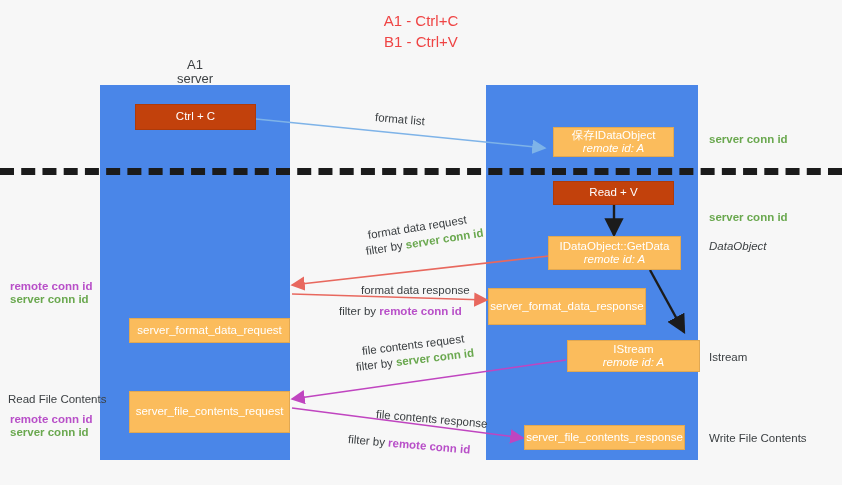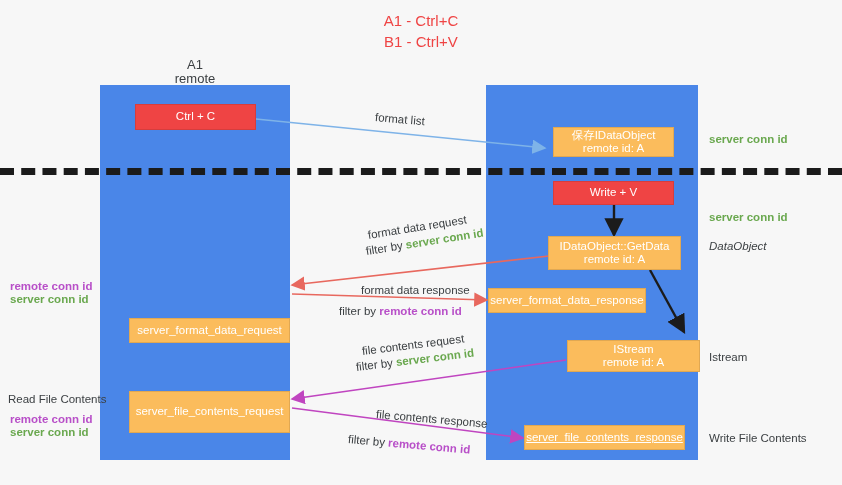--- a/index.html
+++ b/index.html
@@ -59,23 +59,23 @@
     display: flex;
     flex-direction: column;
     align-items: center;
     justify-content: center;
     color: #ffffff;
     font-size: 11.5px;
     line-height: 13.5px;
     text-align: center;
     border: 1px solid rgba(0,0,0,0.10);
   }
-  .box.green { background: #ef4444; }
+  .box.green { background: #c2410c; }
   .box.orange { background: #fbbc5c; }
-  .box .ln2 { display: block; }
+  .box .ln2 { display: block; font-style: italic; }
 
   
   .side-label {
     position: absolute;
     font-size: 11.5px;
     line-height: 14px;
     white-space: nowrap;
   }
   .green-txt { color: #6aa84f; font-weight: bold; }
   .purple-txt { color: #b84fc8; font-weight: bold; }
@@ -114,21 +114,21 @@
 
 <div id="diagram-root">
 
   <div id="title-block">
     <div>A1 - Ctrl+C</div>
     <div>B1 - Ctrl+V</div>
   </div>
 
   <div class="col-header" id="col-header-a1">
     <div>A1</div>
-    <div>remote</div>
+    <div>server</div>
   </div>
 
   <div class="lane" id="lane-a1"></div>
   <div class="lane" id="lane-b1"></div>
 
   <svg id="arrow-layer">
     <defs>
       <marker id="ah-blue" markerWidth="9" markerHeight="9" refX="8" refY="4.5" orient="auto">
         <path d="M0,0 L9,4.5 L0,9 z" fill="#7eb3e8"></path>
       </marker>
@@ -163,46 +163,46 @@
   <div class="box green" style="left:135px; top:104px; width:121px; height:26px;">
     <span>Ctrl + C</span>
   </div>
 
   <div class="box orange" style="left:553px; top:127px; width:121px; height:30px;">
     <span>保存IDataObject</span>
     <span class="ln2">remote id: A</span>
   </div>
 
   <div class="box green" style="left:553px; top:181px; width:121px; height:24px;">
-    <span>Write + V</span>
+    <span>Read + V</span>
   </div>
 
   <div class="box orange" style="left:548px; top:236px; width:133px; height:34px;">
     <span>IDataObject::GetData</span>
     <span class="ln2">remote id: A</span>
   </div>
 
   <div class="box orange" style="left:129px; top:276px; width:161px; height:25px;margin-top:42px;">
     <span>server_format_data_request</span>
   </div>
 
-  <div class="box orange" style="left:488px; top:288px; width:158px; height:25px;">
+  <div class="box orange" style="left:488px; top:288px; width:158px; height:37px;">
     <span>server_format_data_response</span>
   </div>
 
   <div class="box orange" style="left:567px; top:340px; width:133px; height:32px;">
     <span>IStream</span>
     <span class="ln2">remote id: A</span>
   </div>
 
   <div class="box orange" style="left:129px; top:391px; width:161px; height:42px;">
     <span>server_file_contents_request</span>
   </div>
 
-  <div class="box orange" style="left:524px; top:425px; width:161px; height:25px;text-decoration:underline;">
+  <div class="box orange" style="left:524px; top:425px; width:161px; height:25px;">
     <span>server_file_contents_response</span>
   </div>
 
   <div class="edge-label rot-dn" style="left:375px; top:110px;">
     <span>format list</span>
   </div>
 
   <div class="edge-label rot-up-s" style="left:368px; top:228px;">
     <span>format data request</span>
   </div>

